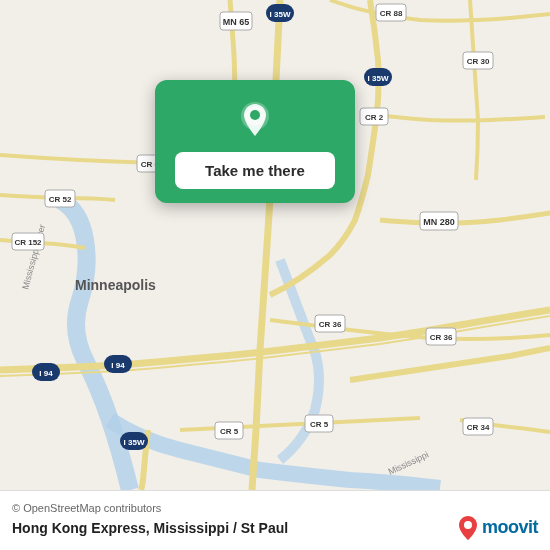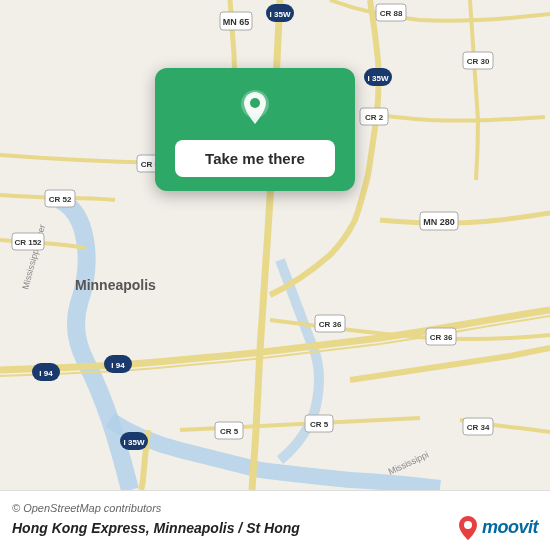--- a/index.html
+++ b/index.html
@@ -24,21 +24,21 @@
     
     #map-svg {
       position: absolute;
       top: 0; left: 0;
       width: 100%; height: 100%;
     }
 
     
     #popup-card {
       position: absolute;
-      top: 68px;
+      top: 80px;
       left: 155px;
       width: 200px;
       background: #2ea866;
       border-radius: 12px;
       display: flex;
       flex-direction: column;
       align-items: center;
       padding: 18px 20px 14px;
       box-shadow: 0 4px 16px rgba(0,0,0,0.3);
     }
@@ -69,21 +69,20 @@
       bottom: 0;
       left: 0;
       width: 550px;
       height: 60px;
       background: white;
       border-top: 1px solid #ddd;
       display: flex;
       flex-direction: column;
       justify-content: center;
       padding: 4px 12px;
-      font-style: italic;
     }
 
     #attribution {
       font-size: 11px;
       color: #666;
       margin-bottom: 2px;
     }
 
     #bottom-row {
       display: flex;
@@ -234,21 +233,21 @@
       <circle cx="22" cy="17" r="5" fill="#2ea866"></circle>
     </svg>
 
     <button id="take-me-there-btn">Take me there</button>
   </div>
 </div>
 
 <div id="bottom-bar">
   <span id="attribution">© OpenStreetMap contributors</span>
   <div id="bottom-row">
-    <span id="place-label">Hong Kong Express, Minneapolis / St Hong</span>
+    <span id="place-label">Hong Kong Express, Mississippi / St Paul</span>
     <div id="moovit-logo">
       <svg id="moovit-pin" viewBox="0 0 20 24" xmlns="http://www.w3.org/2000/svg">
         <path d="M10 0 C5,0 1,4 1,9 C1,16 10,24 10,24 C10,24 19,16 19,9 C19,4 15,0 10,0 Z" fill="#e84040"></path>
         <circle cx="10" cy="9" r="4" fill="white"></circle>
       </svg>
       <span id="moovit-text">moovit</span>
     </div>
   </div>
 </div>
 

